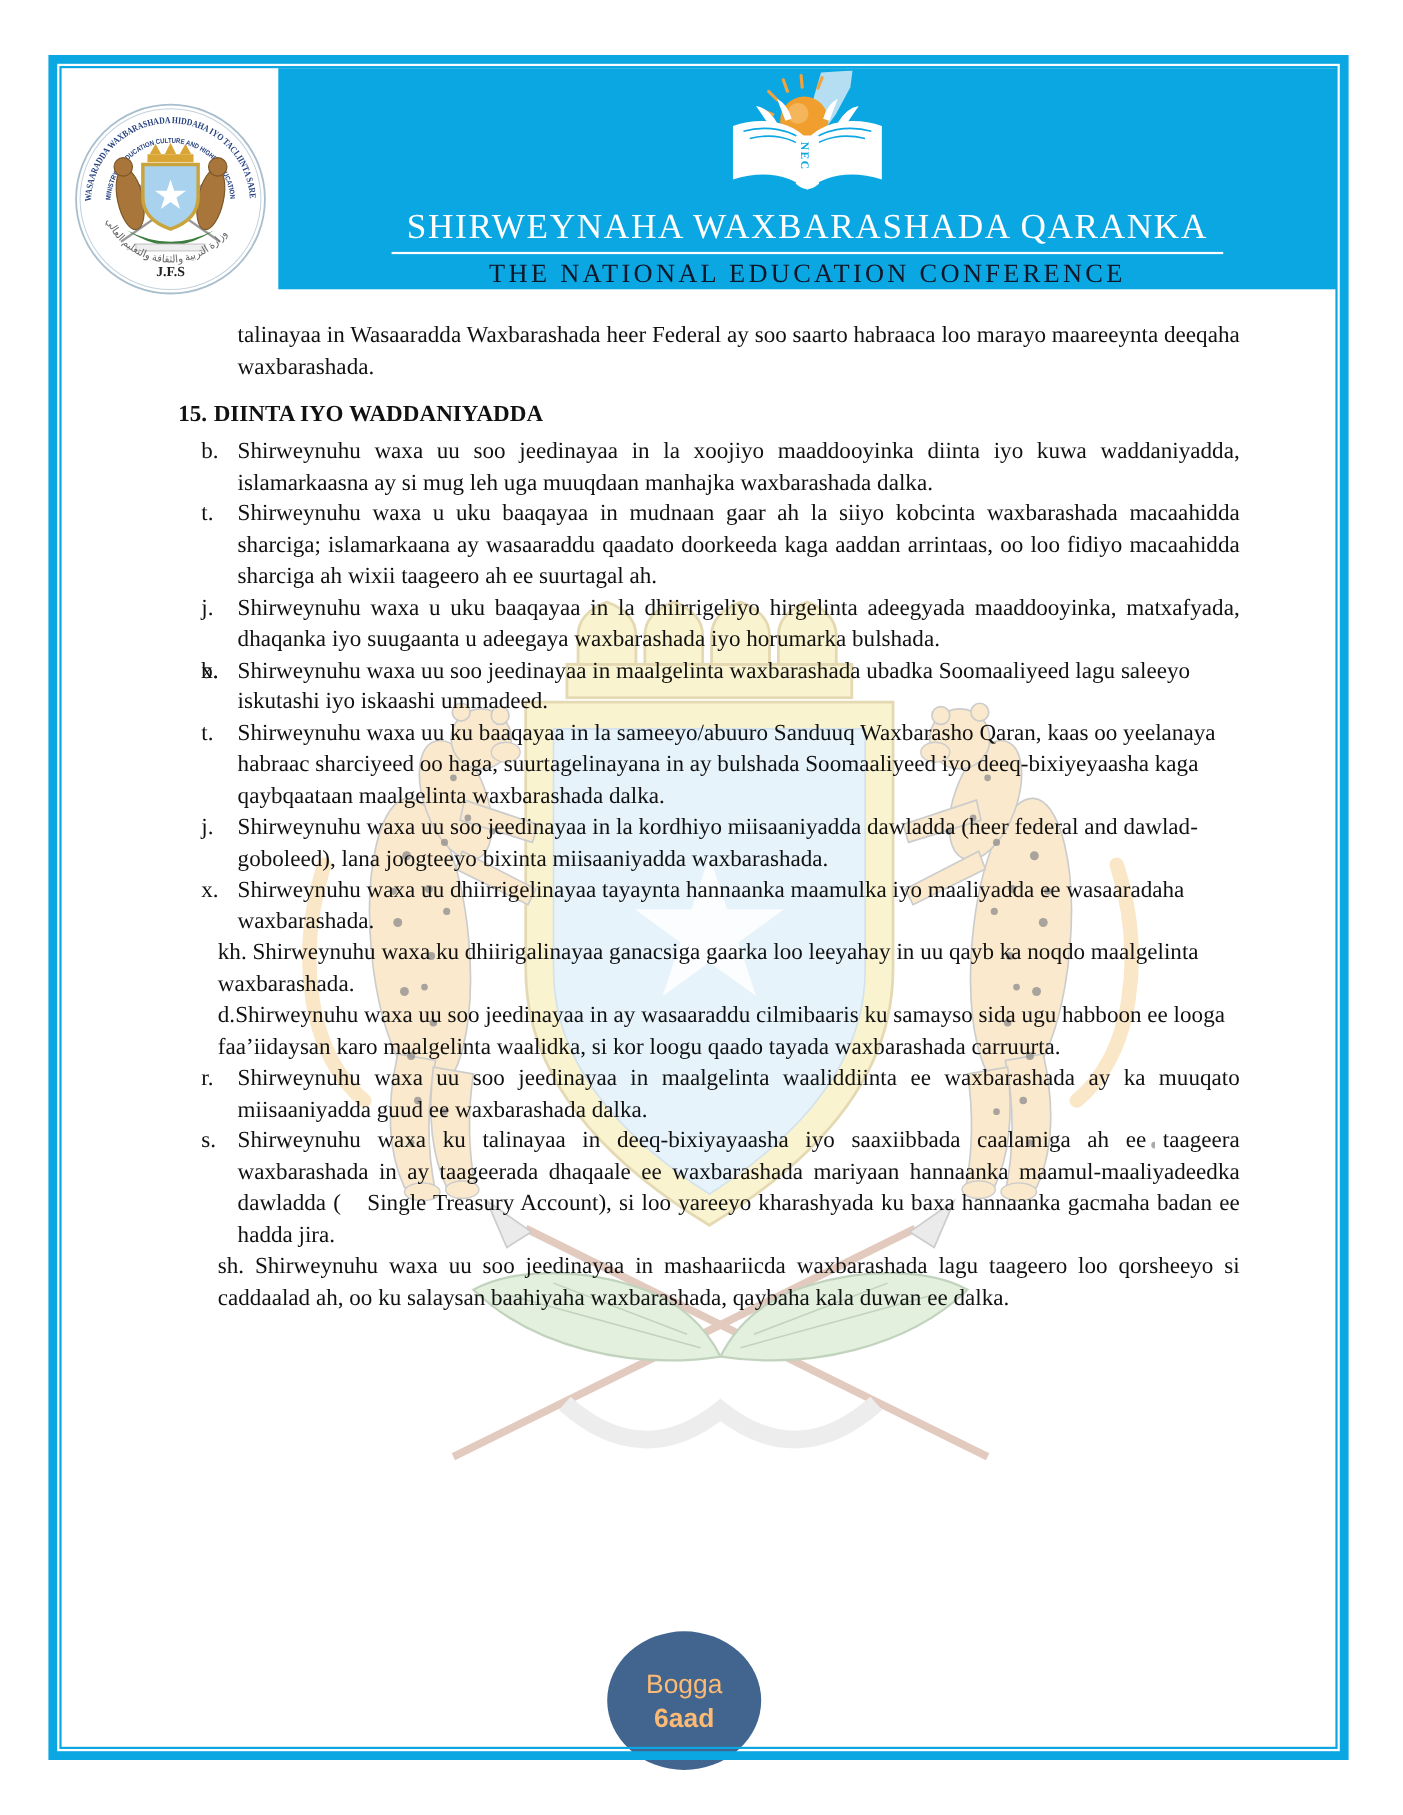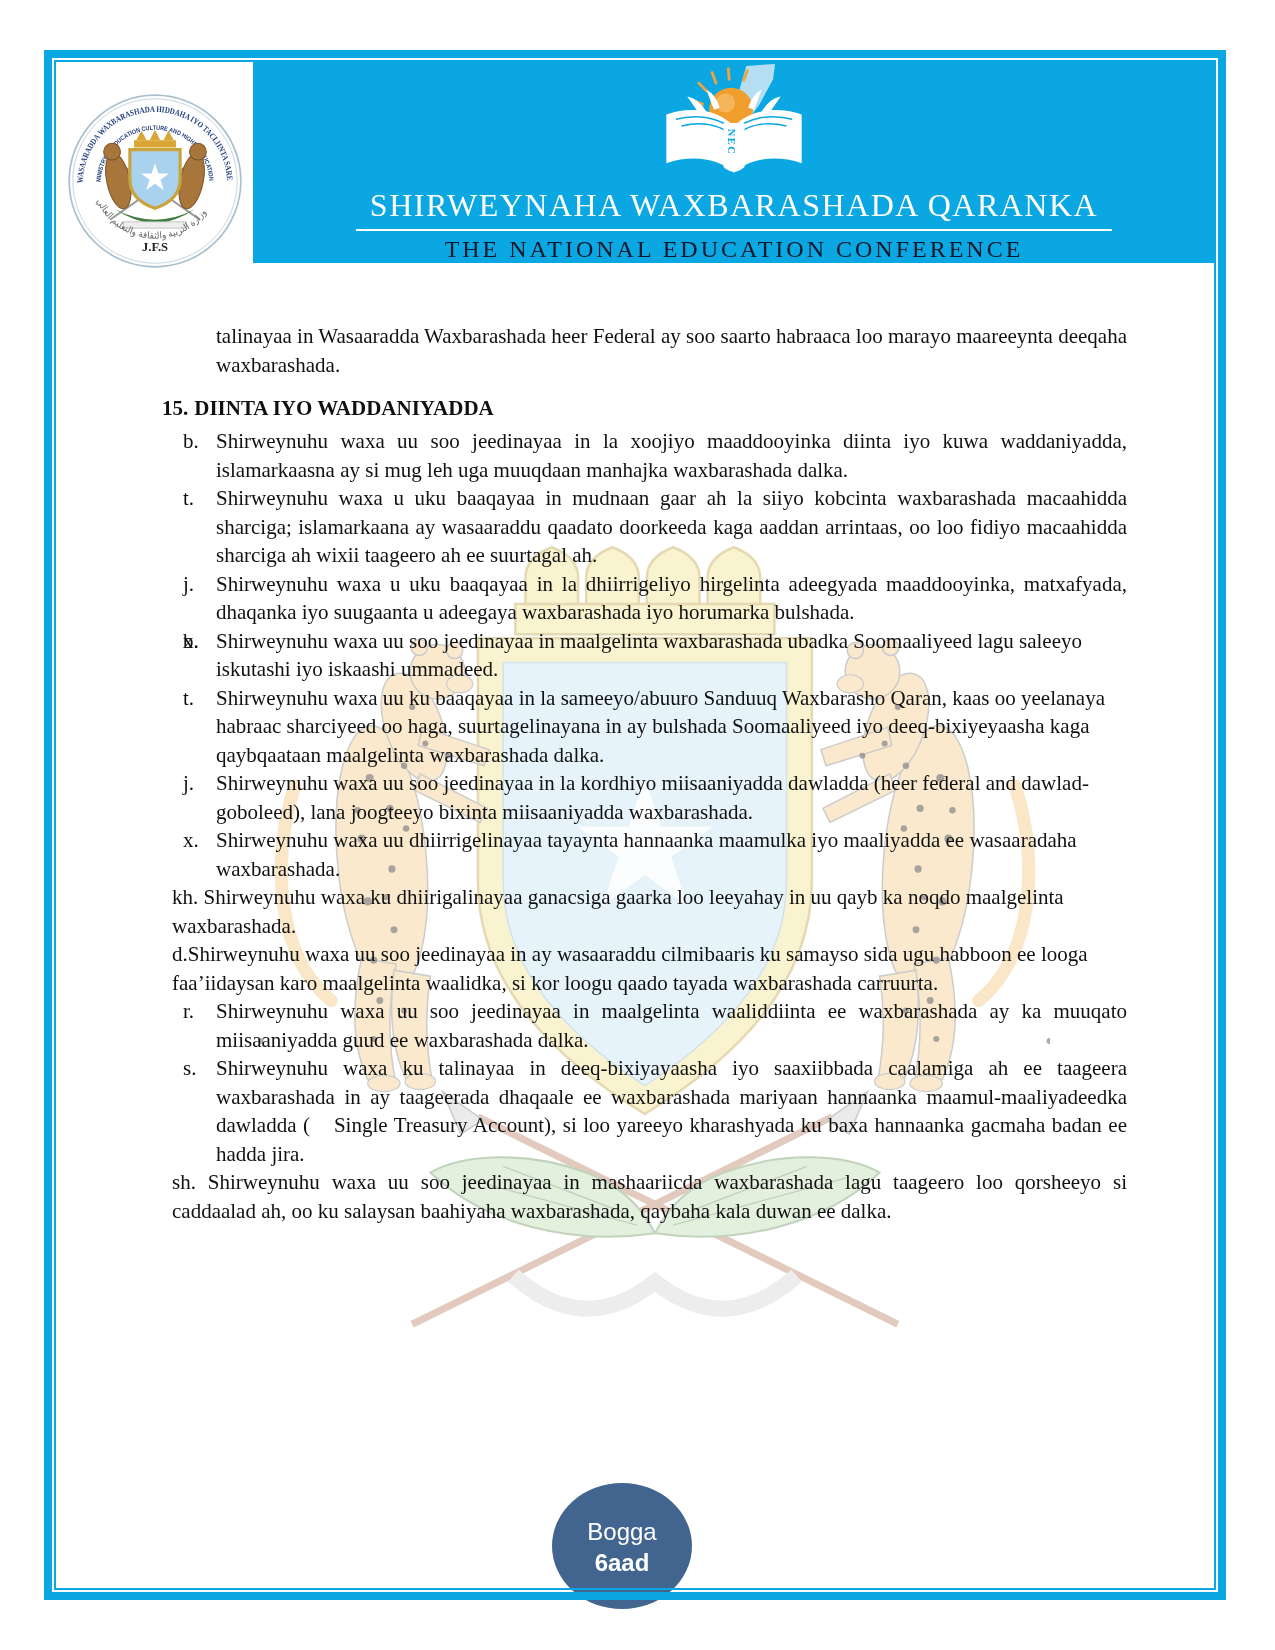--- a/index.html
+++ b/index.html
@@ -18,38 +18,38 @@
   .nec-logo{margin-top:2px;height:128px;}
   .banner-titles{display:inline-block;text-align:center;margin-top:1px;}
   .banner-title{color:#fff;font-weight:normal;font-size:32px;letter-spacing:1.5px;
                 border-bottom:2px solid #fff;padding:0 14px 5px 14px;white-space:nowrap;}
   .banner-sub{color:#0f172a;font-size:24px;letter-spacing:3px;margin-top:5px;white-space:nowrap;}
 
   
   .watermark{position:absolute;left:260px;top:525px;width:790px;height:860px;z-index:1;opacity:.5;}
 
   
-  .content{position:absolute;left:162px;top:316px;width:965px;z-index:5;
+  .content{position:absolute;left:162px;top:284px;width:965px;z-index:5;
            font-size:21px;line-height:28.5px;}
   .intro{margin:6px 0 14px 0;padding-left:54px;}
   .just{text-align:justify;}
   h3{font-size:21px;line-height:30px;margin:0;font-weight:bold;}
   .h15{margin:14px 0 4px 0;}
   .h16{margin:16px 0 22px -19px;}
   .h16 .num{font-weight:400;margin-right:9px;}
   .h15 .num{margin-right:6px;}
   .item{margin:0;}
   .hang{position:relative;padding-left:54px;}
   .hang .ltr{position:absolute;left:21px;top:0;}
-  .flush{margin-left:10px;}
+  .flush{margin-left:36px;}
   .it{margin-left:24px;}
 
   
   .pagenum{position:absolute;left:552px;top:1483px;width:140px;height:126px;background:#41658e;
-           border-radius:50%;z-index:6;text-align:center;color:#ffffff;
+           border-radius:50%;z-index:6;text-align:center;color:#fdba74;
            font-family:"Liberation Sans", sans-serif;font-size:24px;line-height:31px;
            display:flex;flex-direction:column;justify-content:center;padding-top:2px;box-sizing:border-box;}
   .pagenum .b{font-weight:bold;}
 </style>
 </head>
 <body>
 
 <div class="page">
 
   <svg class="seal" viewBox="0 0 170 170">

